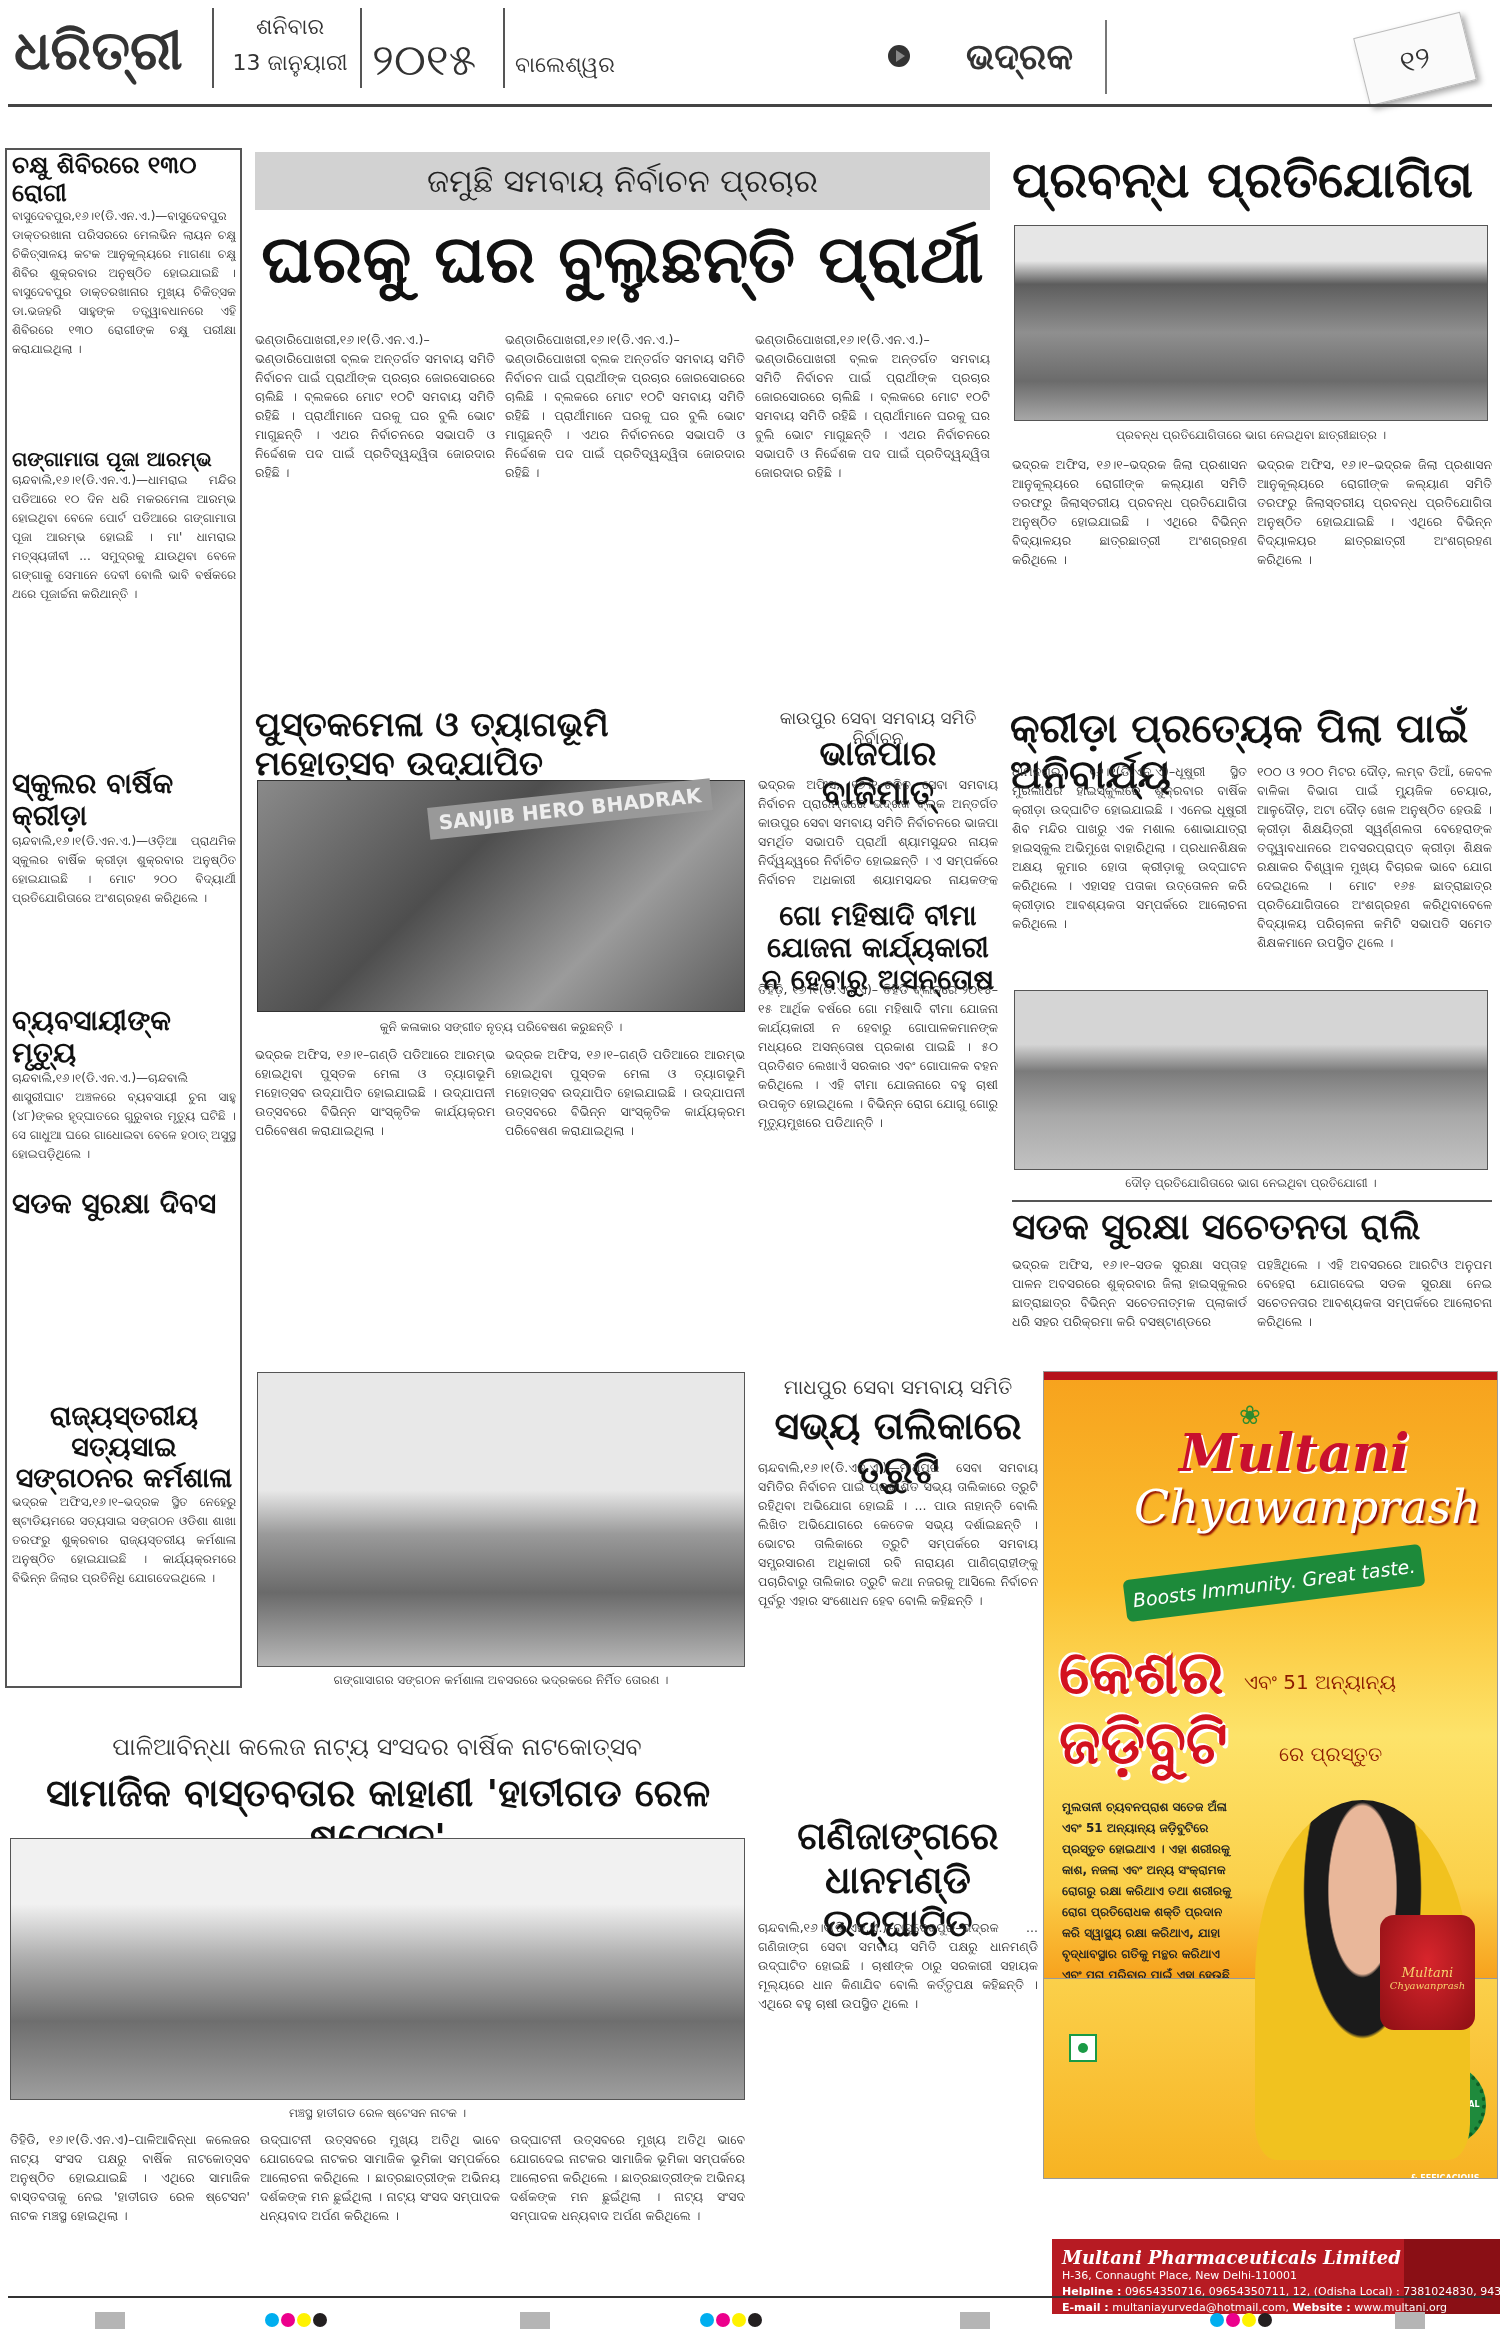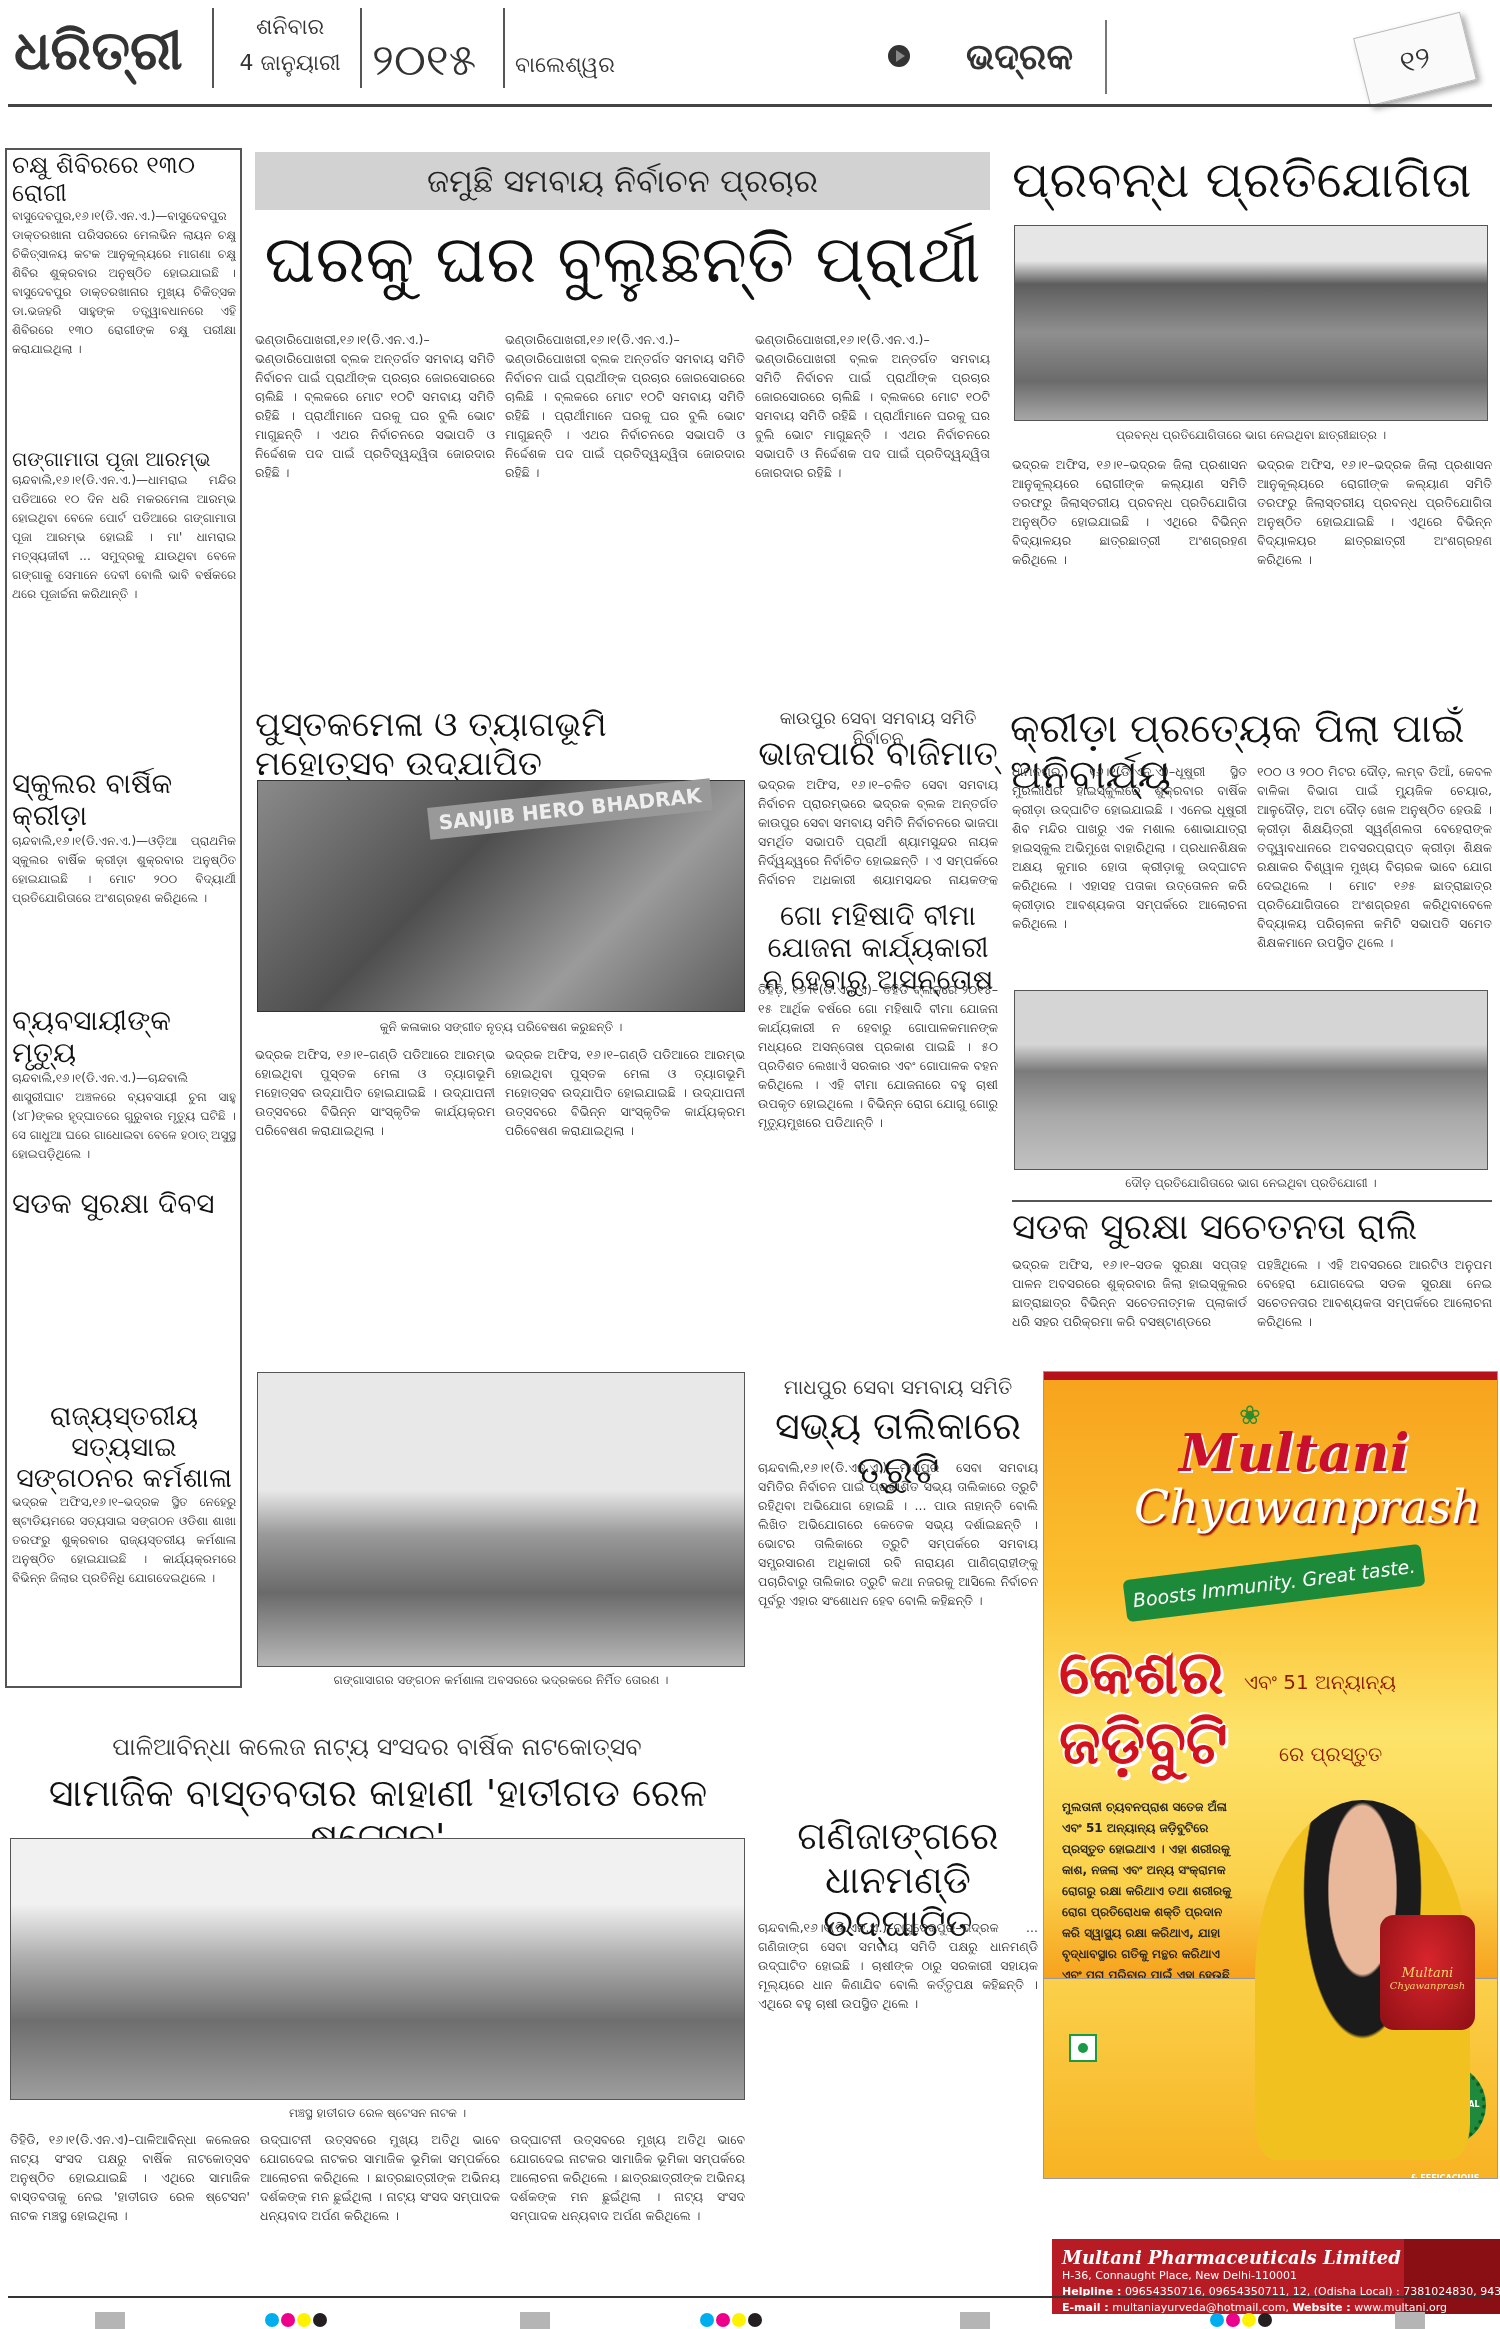--- a/index.html
+++ b/index.html
@@ -8,21 +8,21 @@
   .masthead { left: 0; top: 0; width: 1500px; height: 100px; }
   .logo { left: 14px; top: 18px; font-size: 54px; font-weight: bold; color: #333; font-family: "DejaVu Serif", serif; }
   .vsep { width: 2px; background: #555; }
   .mh-text { font-size: 22px; color: #333; text-align: center; }
   .year { font-size: 44px; color: #333; }
   .play { width: 22px; height: 22px; border-radius: 50%; background: #333; }
   .play::after { content: ""; position: absolute; left: 8px; top: 5px; border-left: 9px solid #888; border-top: 6px solid transparent; border-bottom: 6px solid transparent; }
   .page-badge { width: 110px; height: 70px; background: #fafafa; border: 1px solid #bbb; transform: rotate(-14deg); box-shadow: 3px 4px 6px rgba(0,0,0,0.35); font-size: 30px; text-align: center; line-height: 70px; color: #333; }
   .rule { height: 3px; background: #444; }
   .box { border: 2px solid #555; }
-  .hl { font-weight: normal; color: #111; line-height: 1.15; }
+  .hl { font-weight: bold; color: #111; line-height: 1.15; }
   .body { font-size: 12.5px; line-height: 19px; color: #333; text-align: justify; overflow: hidden; }
   .photo { background: linear-gradient(135deg,#8a8a8a,#4e4e4e 40%,#9b9b9b 70%,#5a5a5a); border: 1px solid #333; }
   .photo-light { background: linear-gradient(180deg,#d8d8d8 0%,#f2f2f2 45%,#8d8d8d 75%,#c7c7c7 100%); border: 1px solid #555; }
   .caption { font-size: 12px; color: #333; text-align: center; }
   .kicker-gray { background: #d2d2d2; font-size: 32px; text-align: center; color: #222; }
   .ad { background: linear-gradient(180deg,#f7a21d 0%,#fbc030 35%,#fde36a 60%,#fbd04a 85%,#f7a21d 100%); border: 1px solid #999; overflow: hidden; }
   .ad-topbar { left: 0; top: 0; width: 100%; height: 8px; background: #b5121b; }
   .brand1 { font-family: "DejaVu Serif", serif; font-style: italic; font-weight: bold; color: #c8102e; font-size: 52px; text-shadow: 2px 2px 0 #fff; }
   .brand2 { font-family: "DejaVu Serif", serif; font-style: italic; color: #fff; font-size: 46px; text-shadow: 2px 2px 2px #8b0000; }
   .ribbon { background: #1d8a3a; color: #fff; font-style: italic; font-size: 19px; transform: rotate(-7deg); border-radius: 6px; text-align: center; padding: 10px 0; }
@@ -40,21 +40,21 @@
   .regdots span { display: inline-block; width: 14px; height: 14px; border-radius: 50%; margin-right: 2px; }
   .gray-sq { width: 30px; height: 18px; background: #b5b5b5; }
 </style>
 </head>
 <body>
 
 <div class="abs masthead">
   <div class="abs logo">ଧରିତ୍ରୀ</div>
   <div class="abs vsep" style="left:212px;top:8px;height:80px;"></div>
   <div class="abs mh-text" style="left:220px;top:14px;width:140px;">ଶନିବାର</div>
-  <div class="abs mh-text" style="left:220px;top:50px;width:140px;">4 ଜାନୁୟାରୀ</div>
+  <div class="abs mh-text" style="left:220px;top:50px;width:140px;">13 ଜାନୁୟାରୀ</div>
   <div class="abs vsep" style="left:360px;top:8px;height:80px;"></div>
   <div class="abs year" style="left:372px;top:34px;">୨୦୧୫</div>
   <div class="abs vsep" style="left:503px;top:8px;height:80px;"></div>
   <div class="abs mh-text" style="left:515px;top:52px;">ବାଲେଶ୍ୱର</div>
   <div class="abs play" style="left:888px;top:45px;"></div>
   <div class="abs" style="left:966px;top:36px;font-size:36px;font-weight:bold;color:#333;">ଭଦ୍ରକ</div>
   <div class="abs vsep" style="left:1105px;top:20px;height:74px;background:#777;"></div>
   <div class="abs page-badge" style="left:1360px;top:24px;">୧୨</div>
 </div>
 <div class="abs rule" style="left:8px;top:104px;width:1484px;"></div>

